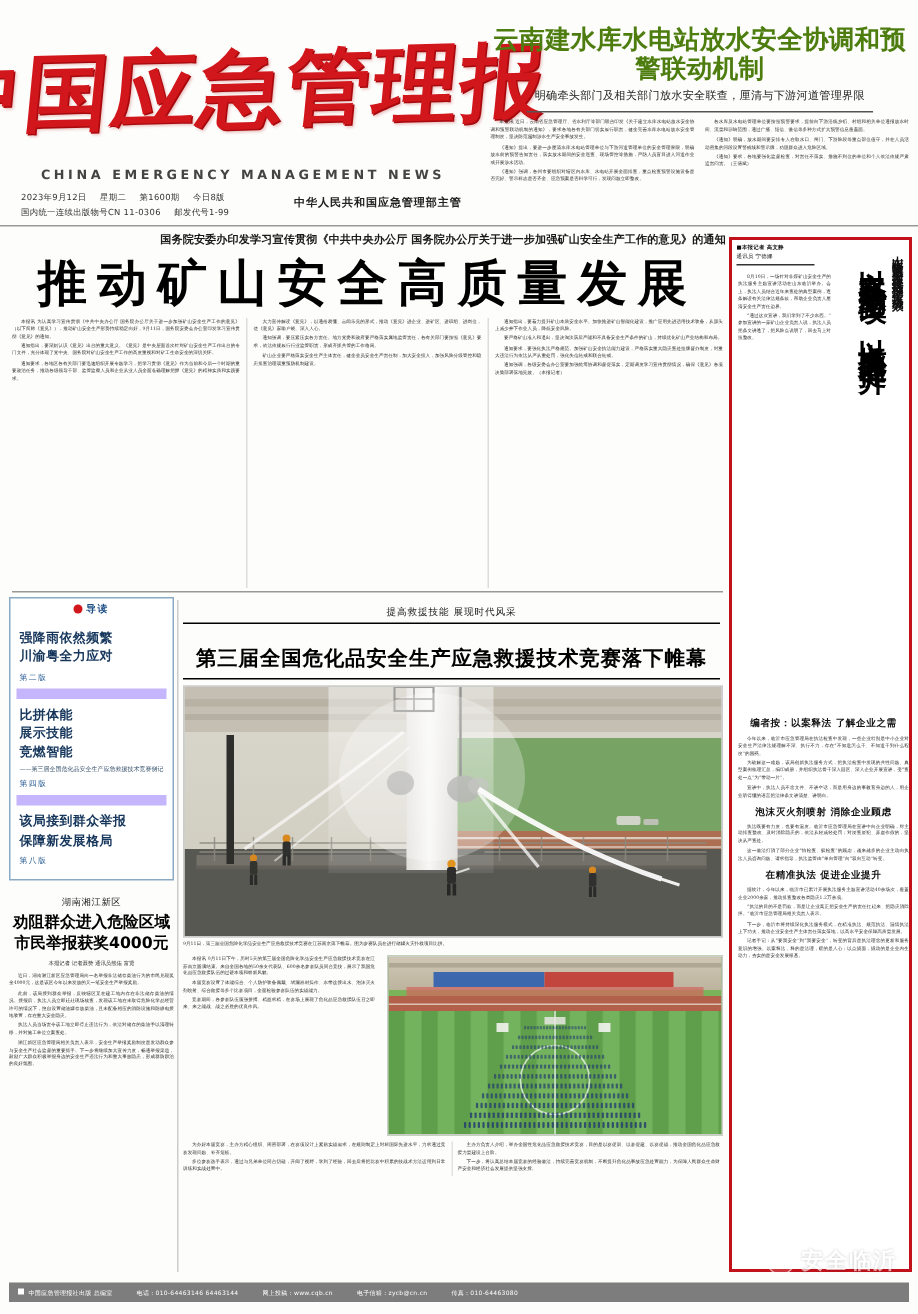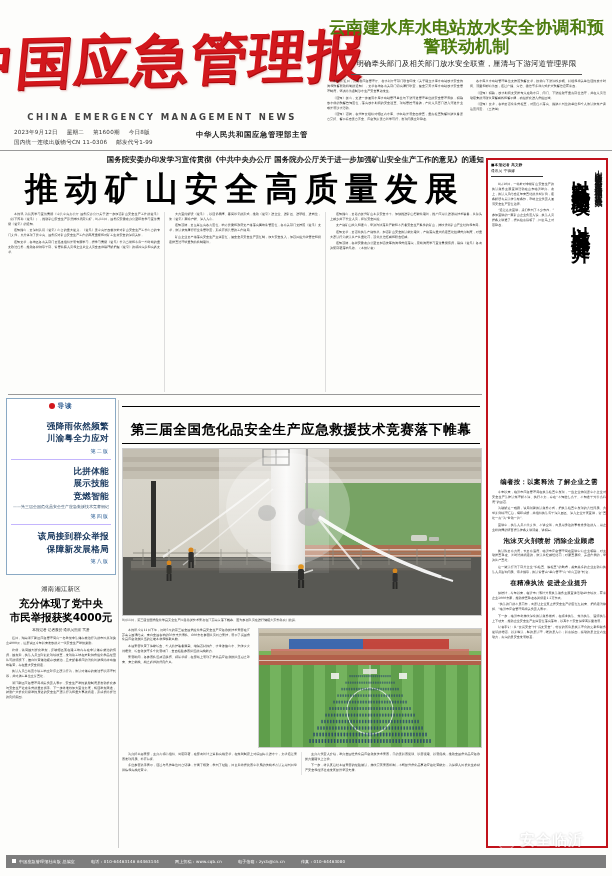--- a/index.html
+++ b/index.html
@@ -98,22 +98,22 @@
   }
   .guide-title .pill{
     display:inline-block;background:#fff;padding:0 6px;
     font-size:6.6px;color:#1d4f87;font-weight:700;letter-spacing:1px;
   }
   .guide-title .dot{
     display:inline-block;width:6px;height:6px;border-radius:50%;
     background:#d2171c;margin-right:2px;vertical-align:-1px;
     position:relative;
   }
-  .g-item{padding:5px 2px 4px;text-align:right;}
-  .g-item + .g-item{border-top:1px solid #c4b5fd;}
+  .g-item{padding:5px 2px 4px;text-align:left;}
+  .g-item + .g-item{border-top:7px solid #c4b5fd;}
   .g-title{
     font-family:"DejaVu Sans","Liberation Sans",sans-serif;
     font-size:8.6px;font-weight:800;color:#16365c;line-height:1.45;
     letter-spacing:.3px;
   }
   .g-desc{font-size:4px;color:#35506b;line-height:1.5;margin-top:2px;
     font-family:"DejaVu Serif","Liberation Serif",serif;}
   .g-page{font-size:5.2px;color:#2c5f95;margin-top:3px;letter-spacing:1px;}
 
   .sb-story{margin-top:10px;}
@@ -192,21 +192,21 @@
   .footbar{
     position:absolute;left:6px;bottom:8px;width:600px;height:13px;
     background:#7d7d7d;color:#fff;display:flex;align-items:center;
     font-size:4px;letter-spacing:.2px;padding:0 6px;box-sizing:border-box;gap:16px;
   }
   .footbar .sq{width:4px;height:4px;background:#fff;display:inline-block;margin-right:3px;}
   .footbar .fitem{white-space:nowrap;}
 
   
   .watermark{
-    position:absolute;right:28px;bottom:26px;
+    position:absolute;right:14px;bottom:26px;
     display:flex;align-items:center;gap:4px;opacity:.62;
     pointer-events:none;
     justify-content:flex-end;
   }
   .wm-logo{
     width:17px;height:17px;border-radius:50%;
     border:1.5px solid #ffffff;display:flex;align-items:center;justify-content:center;
     background:rgba(255,255,255,.25);
   }
   .wm-text{
@@ -315,35 +315,36 @@
 
       <div class="g-item">
         <div class="g-title" style="white-space:pre-line;">该局接到群众举报
 保障新发展格局</div>
         <div class="g-page">第八版</div>
       </div>
     </div>
 
     <div class="sb-story">
       <div class="sb-kicker">湖南湘江新区</div>
-      <div class="sb-head" style="white-space:pre-line;">充分体现了党中央
+      <div class="sb-head" style="white-space:pre-line;">劝阻群众进入危险区域
 市民举报获奖4000元</div>
       <div class="sb-byline">本报记者 记者聂赞 通讯员熊佑 富贤</div>
       <div class="sb-body mini">
         <p>近日，湖南湘江新区应急管理局向一名举报非法储存柴油行为的市民兑现奖金4000元，这是该区今年以来发放的又一笔安全生产举报奖励。</p>
         <p>此前，该局接到群众举报，反映辖区某在建工地内存在非法储存柴油的情况。接报后，执法人员立即赶赴现场核查，发现该工地在未取得危险化学品经营许可的情况下，擅自设置储油罐存放柴油，且未配备相应的消防设施和防静电接地装置，存在重大安全隐患。</p>
         <p>执法人员当场责令该工地立即停止违法行为，依法对储存的柴油予以清理转移，并对施工单位立案查处。</p>
         <p>湘江新区应急管理局相关负责人表示，安全生产举报奖励制度是发动群众参与安全生产社会监督的重要抓手。下一步将继续加大宣传力度，畅通举报渠道，鼓励广大群众积极举报身边的安全生产违法行为和重大事故隐患，形成群防群治的良好氛围。</p>
       </div>
     </div>
   </div>
 
   <div class="vline" style="left:118px;top:400px;height:448px;"></div>
 
   <div class="photopkg">
+    <div class="pp-kicker">提高救援技能 展现时代风采</div>
     <div class="pp-head">第三届全国危化品安全生产应急救援技术竞赛落下帷幕</div>
 
     <div class="photo-main">
       <svg viewBox="0 0 358 166" preserveAspectRatio="none" style="width:100%;height:100%;display:block;">
         <defs>
           <linearGradient id="skyg" x1="0" y1="0" x2="0" y2="1">
             <stop offset="0%" stop-color="#d9d6cc"></stop>
               <stop offset="100%" stop-color="#cfcbbe"></stop>
           </linearGradient>
           <linearGradient id="mist" x1="0" y1="0" x2="0" y2="1">

